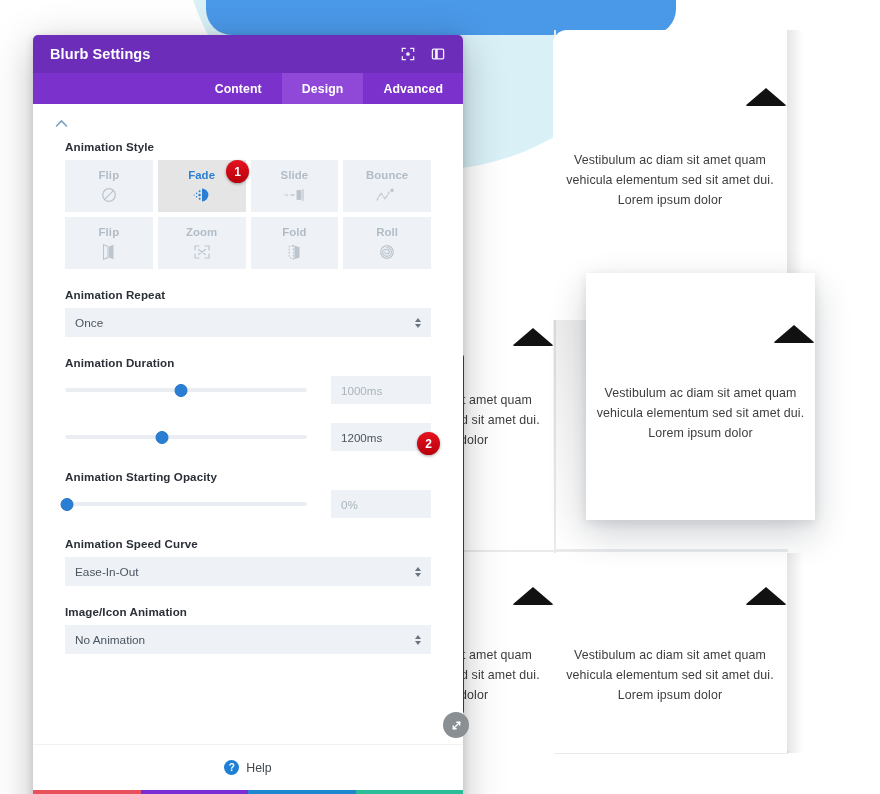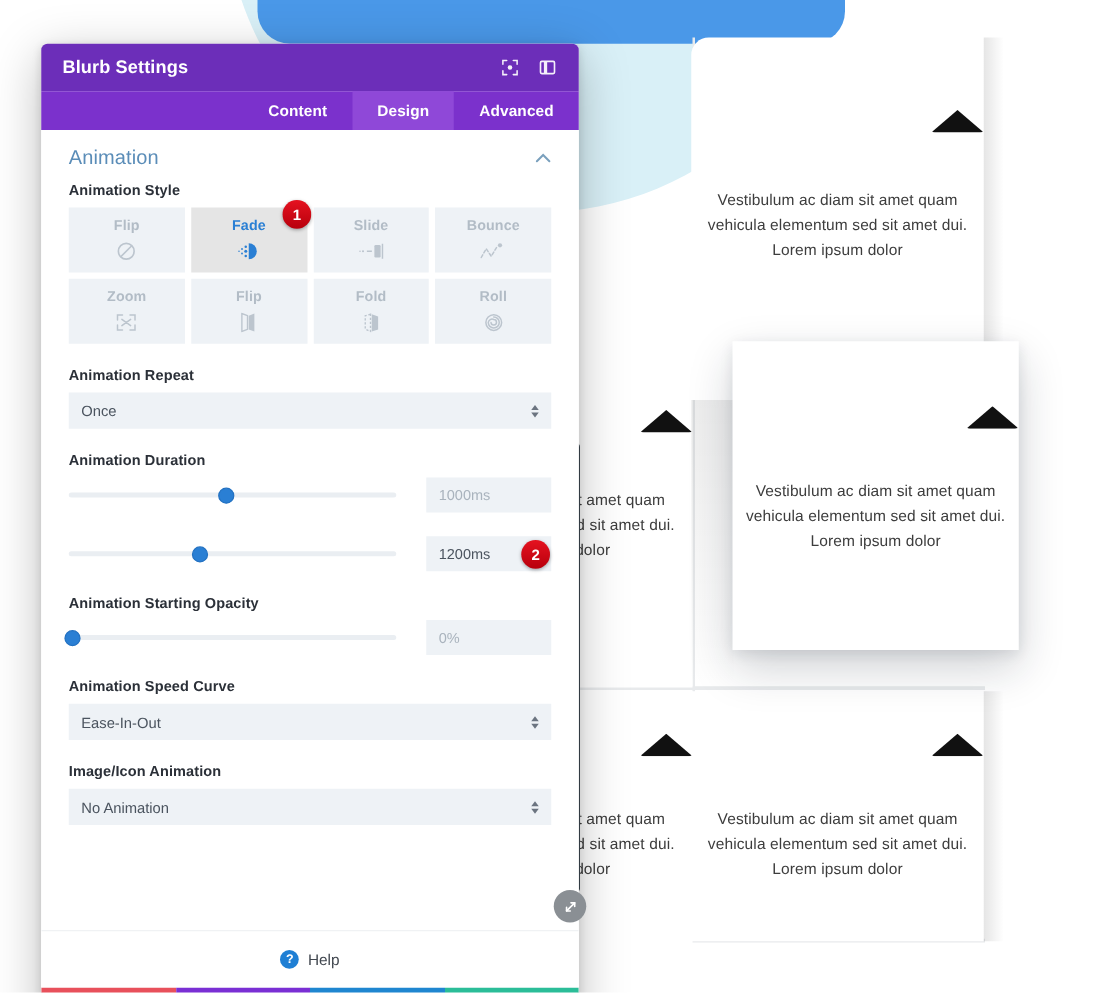--- a/index.html
+++ b/index.html
@@ -179,21 +179,21 @@
     font-weight: normal;
     flex: 1;
     letter-spacing: .1px;
   }
   .chev {
     color: #7aa0bd;
     font-size: 12px;
     line-height: 1;
   }
 
-  .field { padding: 0 22px; margin-bottom: 4px; position: relative; }
+  .field { padding: 0 32px; margin-bottom: 4px; position: relative; }
   .field-label {
     font-size: 11.6px;
     color: #2b3038;
     font-weight: bold;
     margin-bottom: 7px;
     letter-spacing: .1px;
   }
 
   
   .anim-grid {
@@ -412,21 +412,20 @@
 
     <div id="modal-tabs">
       <div class="tab">Content</div>
       <div class="tab active">Design</div>
       <div class="tab">Advanced</div>
     </div>
 
     <div id="modal-body">
 
       <div class="section-header">
-        <div class="section-title">Animation</div>
         <div class="chev">
           <svg width="13" height="9" viewBox="0 0 13 9">
             <path d="M1.5 7L6.5 2L11.5 7" fill="none" stroke="#7aa0bd" stroke-width="1.6" stroke-linecap="round"></path>
           </svg>
         </div>
       </div>
 
       <div class="field">
         <div class="field-label">Animation Style</div>
         <div class="anim-grid">
@@ -473,35 +472,35 @@
             <div class="lbl">Bounce</div>
             <div class="anim-ico">
               <svg width="22" height="16" viewBox="0 0 22 16">
                 <path d="M1 13 L5 6 L9 12 L13.5 4.5" fill="none" stroke="#bcc5ce" stroke-width="1.2" stroke-dasharray="2.4 1.8" stroke-linecap="round"></path>
                 <circle cx="16" cy="3.2" r="1.7" fill="#bcc5ce"></circle>
               </svg>
             </div>
           </div>
 
           <div class="anim-cell">
+            <div class="lbl">Flip</div>
+            <div class="anim-ico">
+              <svg width="18" height="16" viewBox="0 0 18 16">
+                <path d="M9 2.5 L13.5 0.8 V15.2 L9 13.5 Z" fill="#bcc5ce"></path>
+                <path d="M8 2.5 L3.5 0.8 V15.2 L8 13.5 Z" fill="none" stroke="#bcc5ce" stroke-width="1.1"></path>
+              </svg>
+            </div>
+          </div>
+
+          <div class="anim-cell">
             <div class="lbl">Zoom</div>
             <div class="anim-ico">
               <svg width="18" height="16" viewBox="0 0 18 16">
                 <path d="M2 6V2h4M16 6V2h-4M2 10v4h4M16 10v4h-4" fill="none" stroke="#bcc5ce" stroke-width="1.2" stroke-linecap="round"></path>
                 <path d="M5.5 5.5L12.5 10.5M12.5 5.5L5.5 10.5" fill="none" stroke="#bcc5ce" stroke-width="1.2" stroke-linecap="round"></path>
-              </svg>
-            </div>
-          </div>
-
-          <div class="anim-cell">
-            <div class="lbl">Flip</div>
-            <div class="anim-ico">
-              <svg width="18" height="16" viewBox="0 0 18 16">
-                <path d="M9 2.5 L13.5 0.8 V15.2 L9 13.5 Z" fill="#bcc5ce"></path>
-                <path d="M8 2.5 L3.5 0.8 V15.2 L8 13.5 Z" fill="none" stroke="#bcc5ce" stroke-width="1.1"></path>
               </svg>
             </div>
           </div>
 
           <div class="anim-cell">
             <div class="lbl">Fold</div>
             <div class="anim-ico">
               <svg width="18" height="16" viewBox="0 0 18 16">
                 <path d="M9.4 1.4 L14.5 3.2 V13.6 L9.4 15.2 Z" fill="#bcc5ce"></path>
                 <path d="M8.4 1.4 L4.2 2.6 V13.2 L8.4 15.2 Z" fill="none" stroke="#bcc5ce" stroke-width="1.1" stroke-dasharray="1.8 1.4"></path>

